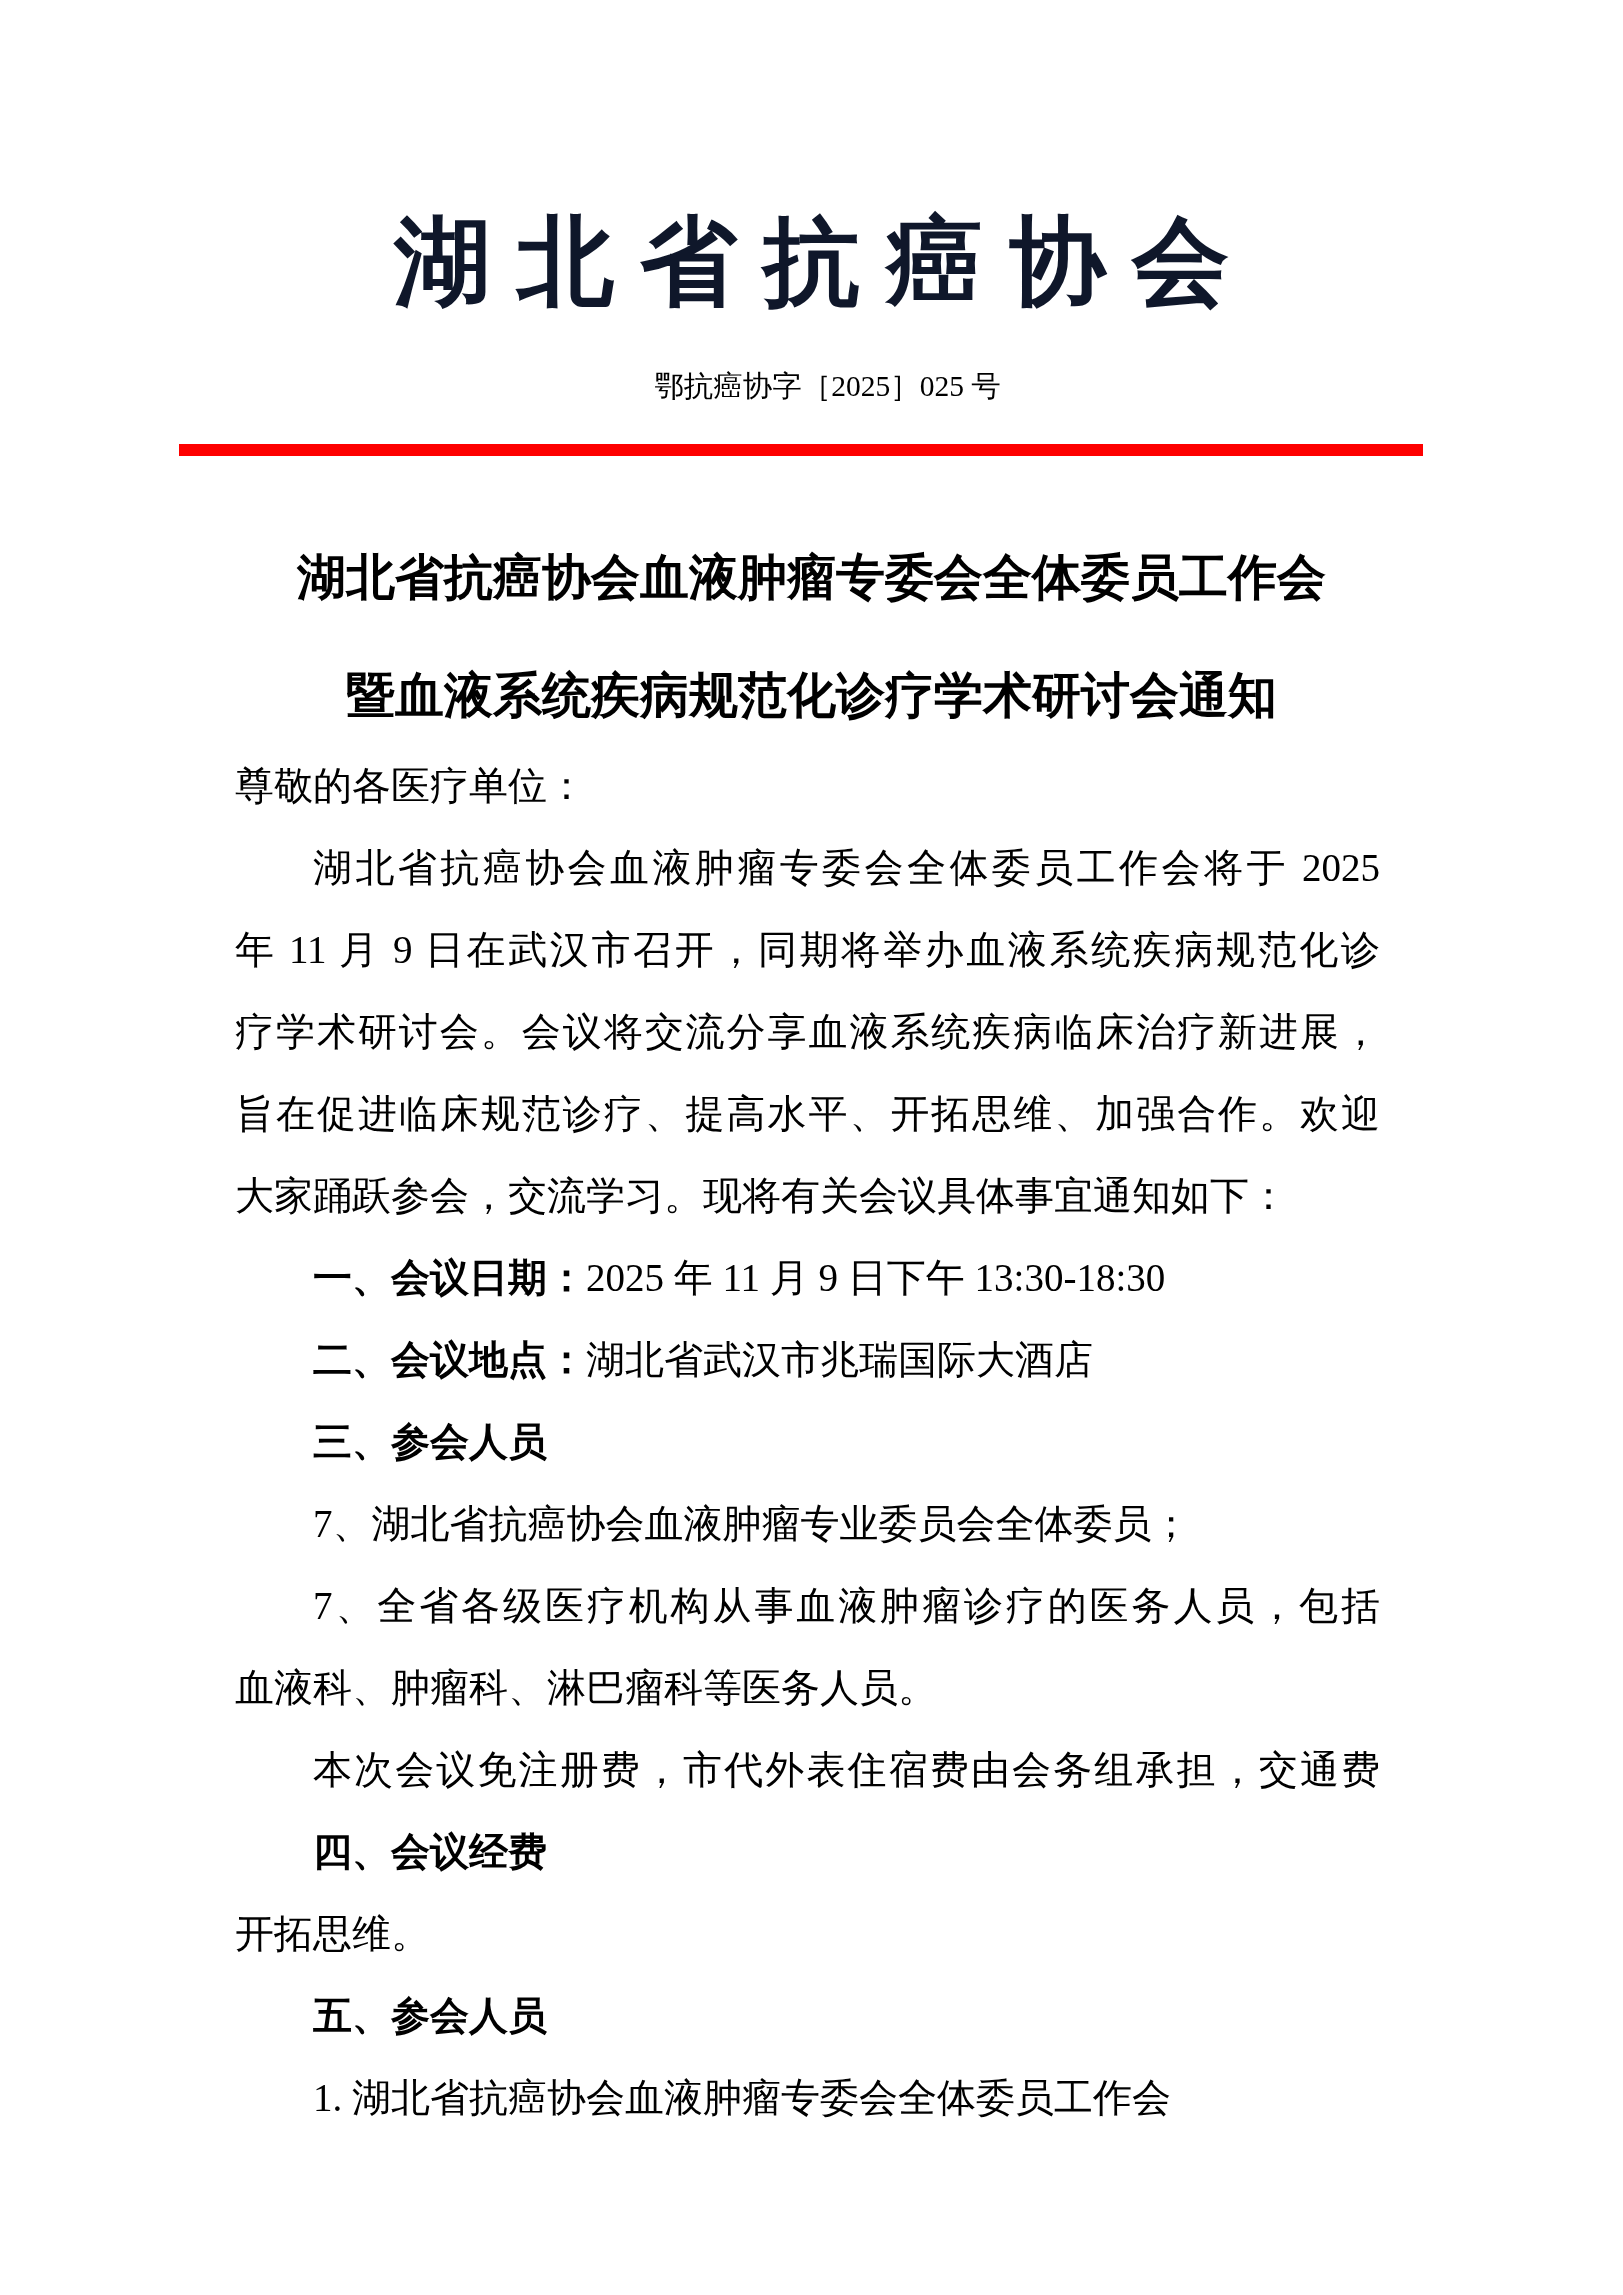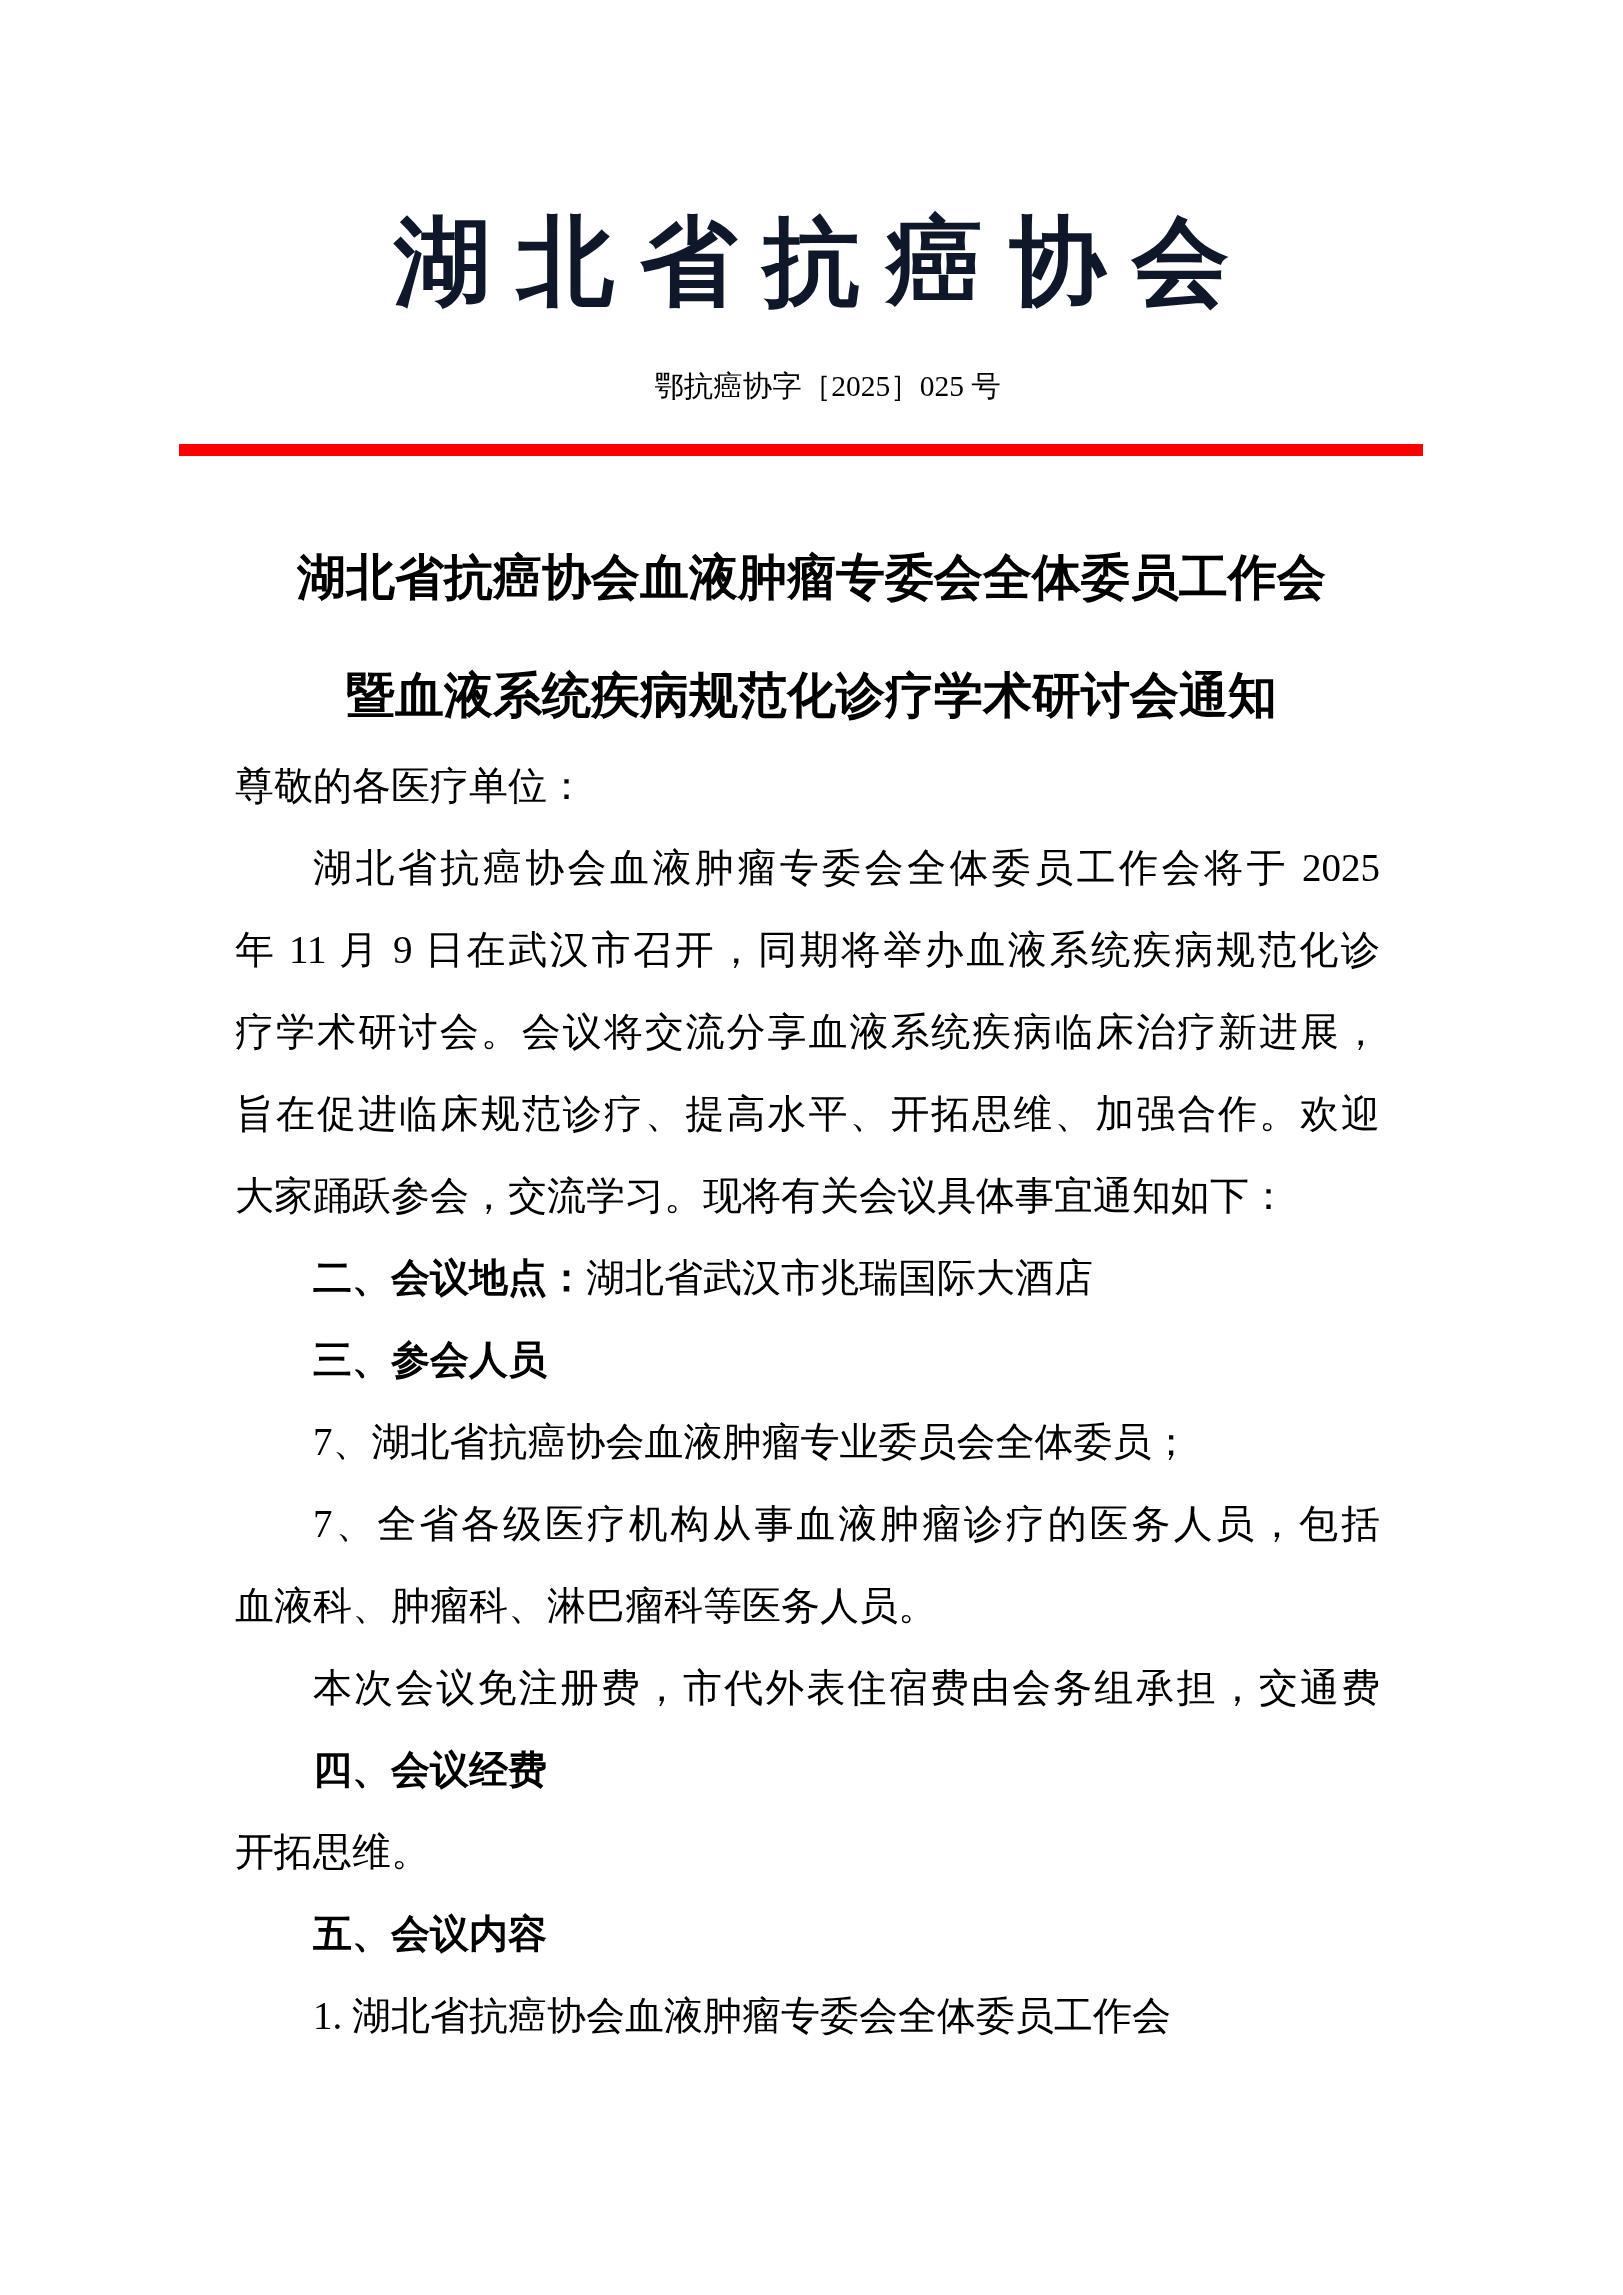--- a/index.html
+++ b/index.html
@@ -101,38 +101,41 @@
     <div class="line indent stretch">湖北省抗癌协会血液肿瘤专委会全体委员工作会将于 2025</div>
 
     <div class="line stretch">年 11 月 9 日在武汉市召开，同期将举办血液系统疾病规范化诊</div>
 
     <div class="line stretch">疗学术研讨会。会议将交流分享血液系统疾病临床治疗新进展，</div>
 
     <div class="line stretch">旨在促进临床规范诊疗、提高水平、开拓思维、加强合作。欢迎</div>
 
     <div class="line">大家踊跃参会，交流学习。现将有关会议具体事宜通知如下：</div>
 
+    <div class="line indent">
+      <span class="run-label">一、会议日期：</span><span>2025 年 11 月 9 日下午 13:30-18:30</span>
+    </div>
 
     <div class="line indent">
       <span class="run-label">二、会议地点：</span><span>湖北省武汉市兆瑞国际大酒店</span>
     </div>
 
     <div class="line indent bold">三、参会人员</div>
 
     <div class="line indent">7、湖北省抗癌协会血液肿瘤专业委员会全体委员；</div>
 
     <div class="line indent stretch">7、全省各级医疗机构从事血液肿瘤诊疗的医务人员，包括</div>
 
     <div class="line">血液科、肿瘤科、淋巴瘤科等医务人员。</div>
 
     <div class="line indent stretch">本次会议免注册费，市代外表住宿费由会务组承担，交通费</div>
 
     <div class="line indent bold">四、会议经费</div>
 
     <div class="line">开拓思维。</div>
 
-    <div class="line indent bold">五、会议内容</div>
+    <div class="line indent bold">五、参会人员</div>
 
     <div class="line indent">1. 湖北省抗癌协会血液肿瘤专委会全体委员工作会</div>
 
   </div>
 </div>
 
 
 </body></html>

